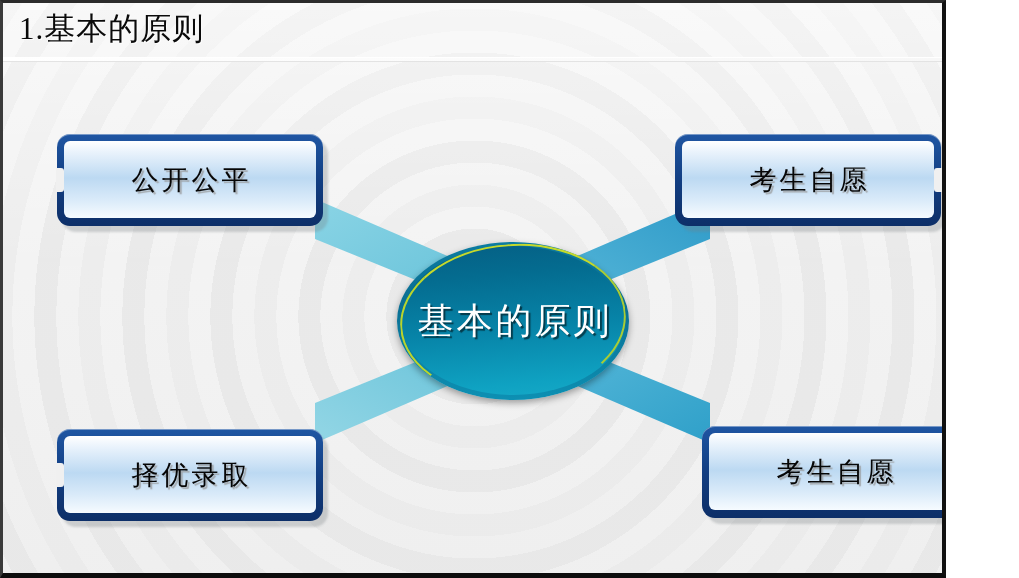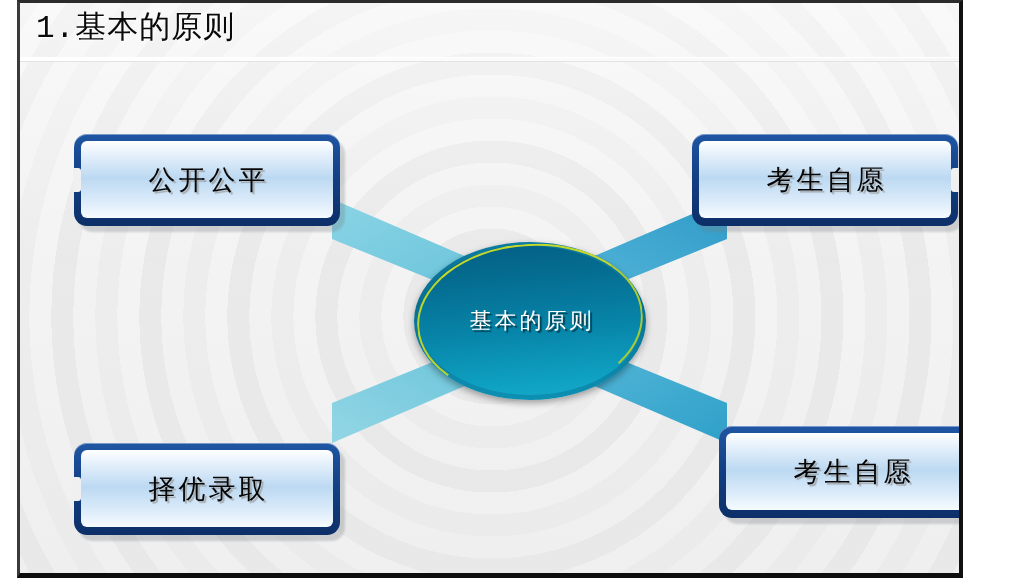--- a/index.html
+++ b/index.html
@@ -11,22 +11,21 @@
     position: relative;
     width: 946px;
     height: 578px;
     overflow: hidden;
     box-sizing: border-box;
     border-top: 3px solid #2b2b2b;
     border-left: 3px solid #3a3a3a;
     border-right: 4px solid #111111;
     border-bottom: 5px solid #0d0d0d;
     background: #f2f2f2;
-    font-family: Liberation Mono, monospace;
-    margin-left: 17px;
+    font-family: Liberation Serif, serif;
   }
   
   #bg-rings {
     position: absolute;
     inset: 0;
     background:
       repeating-radial-gradient(circle at 50.2% 55%,
         #f3f3f3 0px, #f3f3f3 22px,
         #ebebeb 22px, #ebebeb 44px,
         #f1f1f1 44px, #f1f1f1 66px,
@@ -110,21 +109,21 @@
     transform: rotate(-4deg);
     pointer-events: none;
   }
   #hub-label {
     position: absolute;
     inset: 0;
     display: flex;
     align-items: center;
     justify-content: center;
     color: #ffffff;
-    font-size: 22px;
+    font-size: 36px;
     letter-spacing: 3px;
     text-shadow: 2px 2px 1px rgba(0,0,0,0.55);
     padding-left: 4px;
     box-sizing: border-box;
   }
   
   .node {
     position: absolute;
     width: 266px;
     height: 92px;
@@ -177,21 +176,21 @@
     top: 34px;
     width: 8px;
     height: 24px;
     background: #f0f0f0;
   }
   .notch.left  { left: -1px;  border-radius: 0 3px 3px 0; }
   .notch.right { right: -1px; border-radius: 3px 0 0 3px; }
 
   #node-tl { left: 54px;  top: 131px; }
   #node-tr { left: 672px; top: 131px; }
-  #node-bl { left: 54px;  top: 440px; }
+  #node-bl { left: 54px;  top: 426px; }
   #node-br { left: 699px; top: 423px; }
 </style>
 </head>
 <body>
 
 <div id="slide">
 
   <div id="bg-rings"></div>
   <div id="bg-wash"></div>
 

